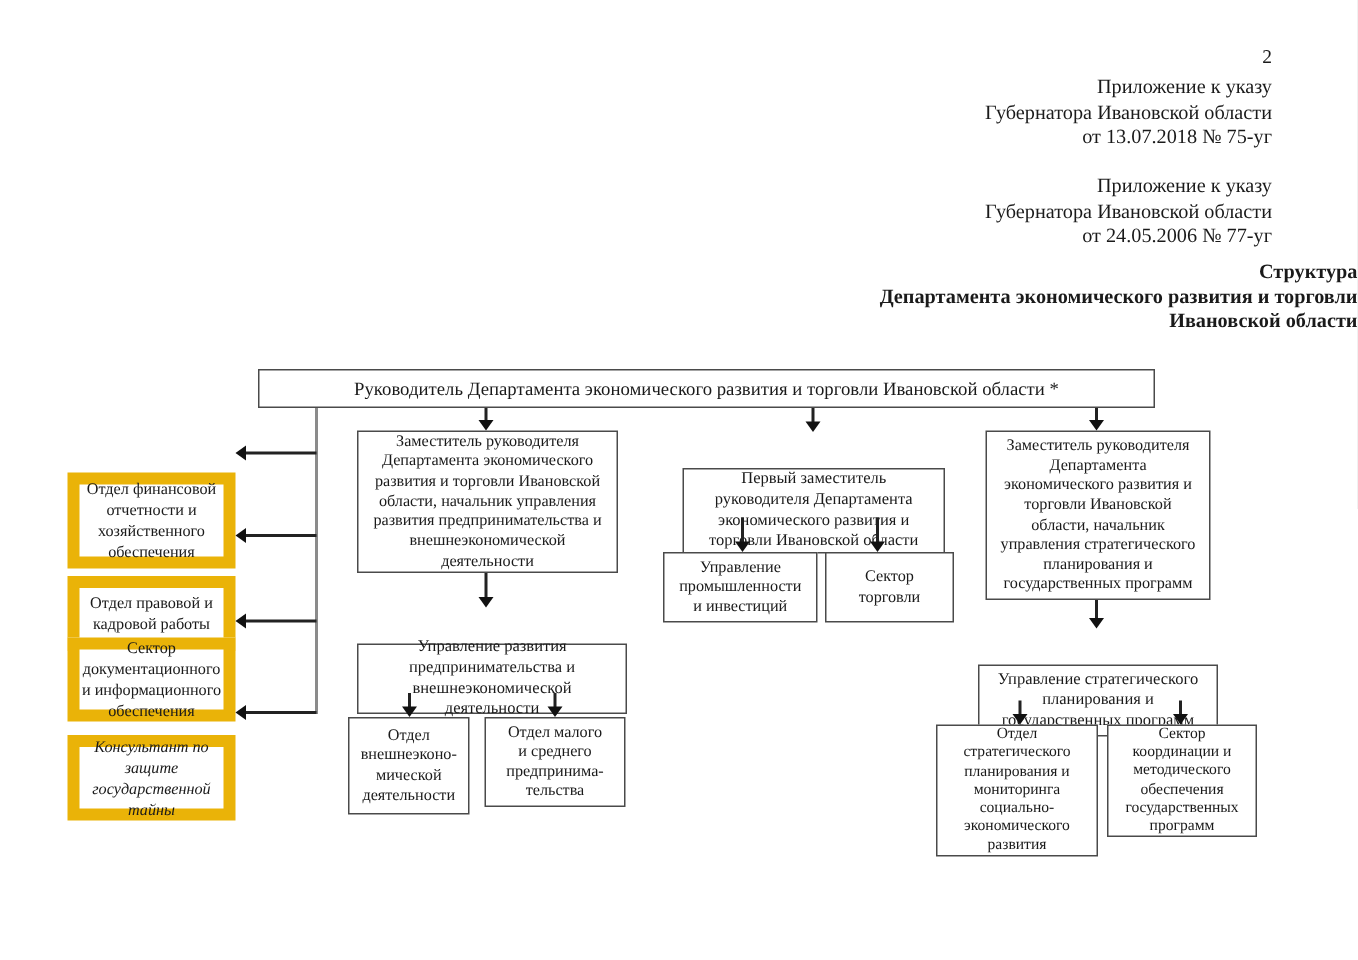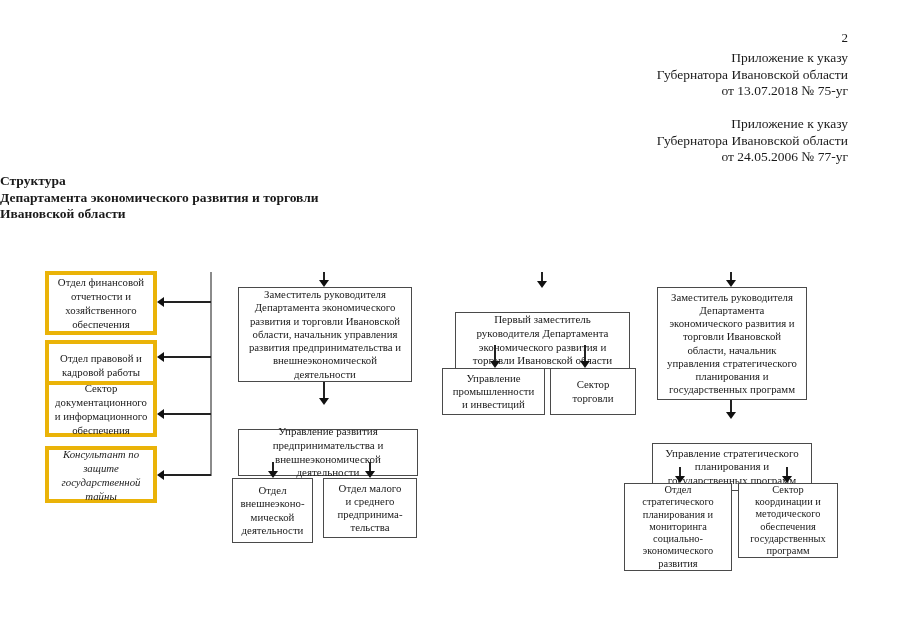--- a/index.html
+++ b/index.html
@@ -10,29 +10,29 @@
   }
   *{box-sizing:border-box;}
   .page-number{position:absolute;top:30px;right:57px;font-size:13px;}
   .annotation{
     position:absolute;right:57px;text-align:right;font-size:13.5px;
     line-height:16.5px;white-space:pre-line;
   }
   .annotation.a1{top:50px;}
   .annotation.a2{top:116px;}
   .doc-title{
-    position:absolute;top:173px;left:0;width:905px;text-align:left;
+    position:absolute;top:173px;left:0;width:905px;text-align:right;
     font-weight:700;font-size:13.5px;line-height:16.5px;white-space:pre-line;
   }
   .box{
     position:absolute;display:flex;align-items:center;justify-content:center;
     text-align:center;white-space:pre-line;background:#ffffff;
     border:1px solid #4a4a4a;
   }
-  .staff{border:4px solid #eab308;font-size:10.8px;line-height:14px;}
+  .staff{border:8px solid #eab308;font-size:10.8px;line-height:14px;margin-top:44px;}
   .lh-tight{font-size:10.4px;line-height:12.3px;}
   .lh-norm{font-size:10.8px;line-height:13.2px;font-family:Liberation Serif, serif;}
   .lh-roomy{font-size:11px;line-height:13.6px;margin-top:24px;}
   #root-box{left:172px;top:246px;width:598px;height:26px;font-size:12.5px;}
   #staff-0{left:45px;top:271px;width:112px;height:64px;}
   #staff-1{left:45px;top:340px;width:112px;height:50px;}
   #staff-2{left:45px;top:381px;width:112px;height:56px;}
   #staff-3{left:45px;top:446px;width:112px;height:57px;font-style:italic;}
   #b0-deputy{left:238px;top:287px;width:174px;height:95px;}
   #b0-mgmt{left:238px;top:405px;width:180px;height:47px;}
@@ -68,20 +68,21 @@
   <div class="annotation a1">Приложение к указу
 Губернатора Ивановской области
 от 13.07.2018 № 75-уг</div>
   <div class="annotation a2">Приложение к указу
 Губернатора Ивановской области
 от 24.05.2006 № 77-уг</div>
   <div class="doc-title">Структура
 Департамента экономического развития и торговли
 Ивановской области</div>
 
+  <div class="box" id="root-box">Руководитель Департамента экономического развития и торговли Ивановской области *</div>
 
   <div class="box staff" id="staff-0">Отдел финансовой
 отчетности и
 хозяйственного
 обеспечения</div>
   <div class="box staff" id="staff-1">Отдел правовой и
 кадровой работы</div>
   <div class="box staff" id="staff-2">Сектор
 документационного
 и информационного

